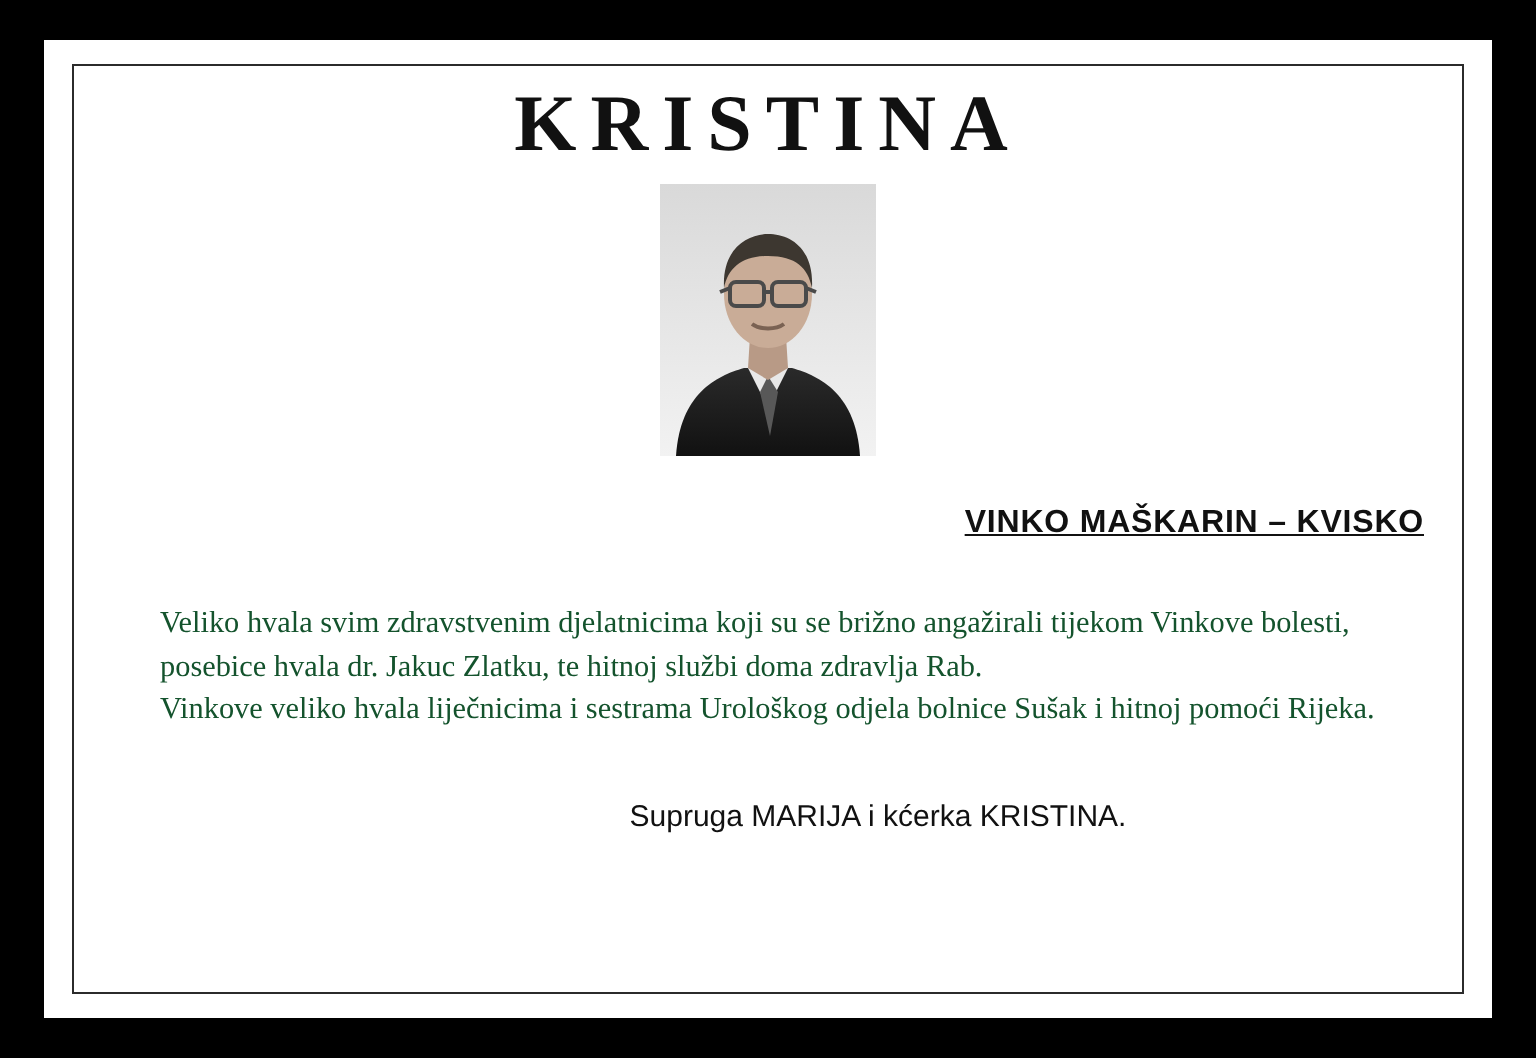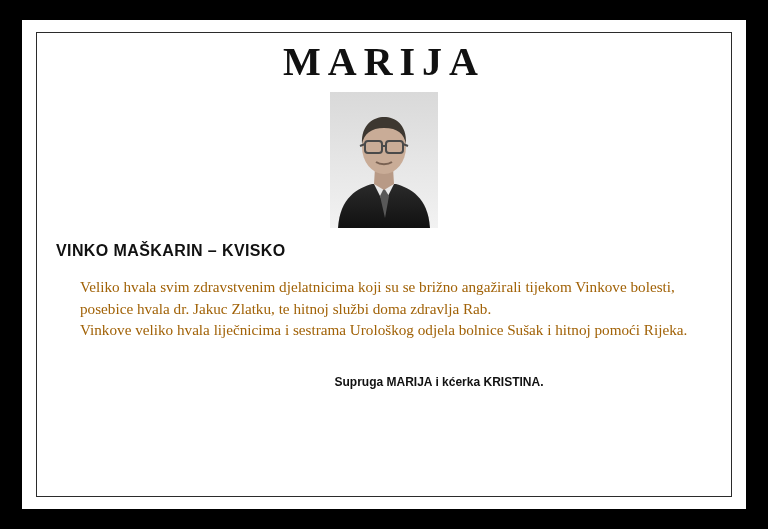--- a/index.html
+++ b/index.html
@@ -85,61 +85,62 @@
     text-align: center;
     font-family: "Liberation Sans", sans-serif;
     font-size: 14.5px;
     font-weight: bold;
     color: #111111;
     margin-top: 14px;
     letter-spacing: 0.3px;
   }
 
   .name {
-    text-align: left;
+    text-align: right;
     font-family: "Liberation Sans", sans-serif;
     font-size: 16px;
     font-weight: bold;
     color: #111111;
-    margin-top: 14px;
+    margin-top: 25px;
     letter-spacing: 0.4px;
+    text-decoration: underline;
   }
 
   .body-text {
-    margin-top: 16px;
+    margin-top: 30px;
     font-family: "Liberation Serif", serif;
     font-size: 15.2px;
     line-height: 1.42;
-    color: #a16207;
+    color: #14532d;
     padding: 0 22px 0 24px;
   }
 
   .body-text p {
     margin: 0;
   }
 
   .signature {
     margin-top: 34px;
     text-align: center;
     font-family: "Liberation Sans", sans-serif;
-    font-size: 12px;
-    font-weight: bold;
+    font-size: 15px;
+    font-weight: normal;
     color: #111111;
     padding-left: 110px;
   }
 </style>
 </head>
 <body>
 
 <div class="page">
   <div class="card">
     <div class="inner-border"></div>
     <div class="content">
 
-      <div class="title">MARIJA</div>
+      <div class="title">KRISTINA</div>
 
       <div class="portrait-wrap">
         <div class="portrait">
           <svg width="108" height="136" viewBox="0 0 108 136" xmlns="http://www.w3.org/2000/svg">
             <defs>
               <linearGradient id="bg" x1="0" y1="0" x2="0" y2="1">
                 <stop offset="0%" stop-color="#d9d9d9"></stop>
                 <stop offset="100%" stop-color="#f2f2f2"></stop>
               </linearGradient>
               <linearGradient id="suit" x1="0" y1="0" x2="0" y2="1">

